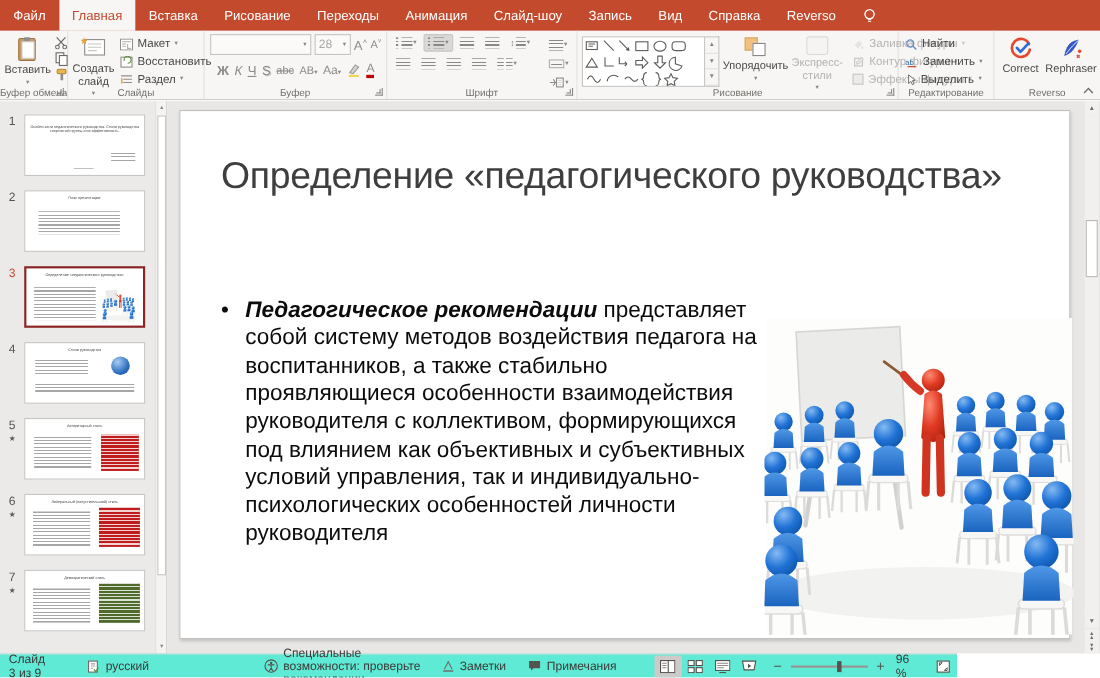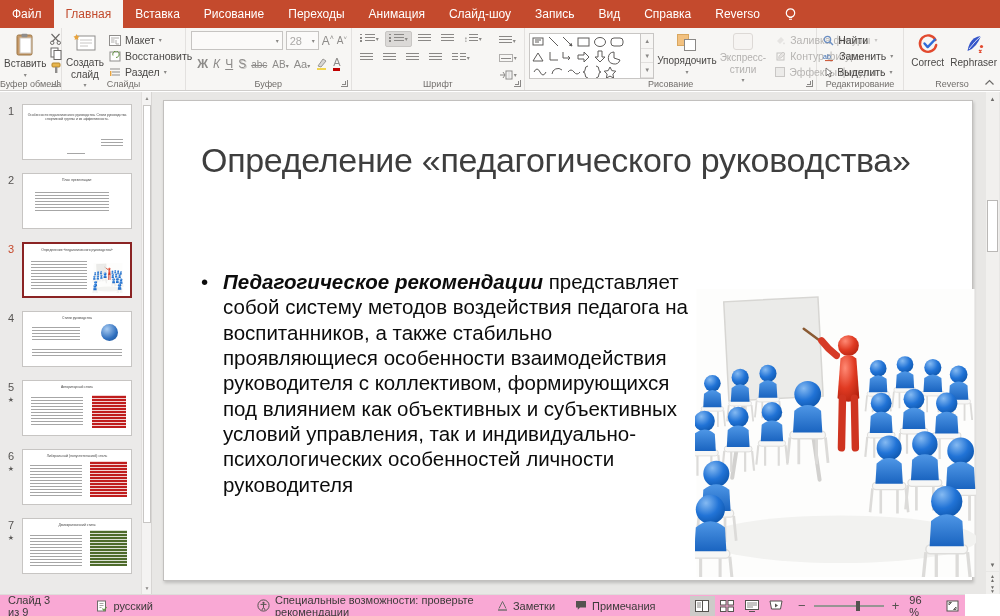--- a/index.html
+++ b/index.html
@@ -74,21 +74,21 @@
   .lead{font-weight:bold;font-style:italic;}
   .illus{position:absolute;left:531px;top:188px;width:281px;height:288px;}
 
   .cscroll{position:absolute;right:1px;top:0;width:13px;height:100%;}
   .cscroll .arr{position:absolute;left:0;width:13px;height:13px;display:flex;align-items:center;justify-content:center;font-size:6px;color:#6e6c6a;background:#f1f0ee;}
   .cscroll .track{position:absolute;left:0;top:13px;bottom:34px;width:13px;background:#f1f0ee;}
   .cscroll .thumb{position:absolute;left:1px;top:108px;width:11px;height:52px;background:#fff;border:1px solid #bab8b6;}
   .dblarr{position:absolute;left:0;width:13px;height:11px;display:flex;flex-direction:column;align-items:center;justify-content:center;font-size:5px;line-height:.8;color:#6e6c6a;background:#f1f0ee;}
 
   
-  .status{position:absolute;left:0;bottom:0;width:965px;height:22px;background:#f9a8d4;border-top:1px solid #dedcda;display:flex;align-items:center;font-size:11px;color:#3b3a39;}
+  .status{position:absolute;left:0;bottom:0;width:870px;height:22px;background:#5eead4;border-top:1px solid #dedcda;display:flex;align-items:center;font-size:11px;color:#3b3a39;}
   .status .seg{display:flex;align-items:center;}
   .st-ic{display:inline-flex;align-items:center;justify-content:center;margin:0 5px;}
   .vbtn{width:26px;height:20px;display:flex;align-items:center;justify-content:center;}
   .vbtn.on{background:#cdcbc9;}
   .zoomtrack{position:relative;width:74px;height:2px;background:#979593;margin:0 8px;}
   .zoomthumb{position:absolute;left:42px;top:-4px;width:4px;height:10px;background:#55534f;}
   .status-right{margin-left:auto;display:flex;align-items:center;}
   .stbtn{display:flex;align-items:center;gap:5px;padding:0 10px;height:22px;}
 </style>
 </head>

